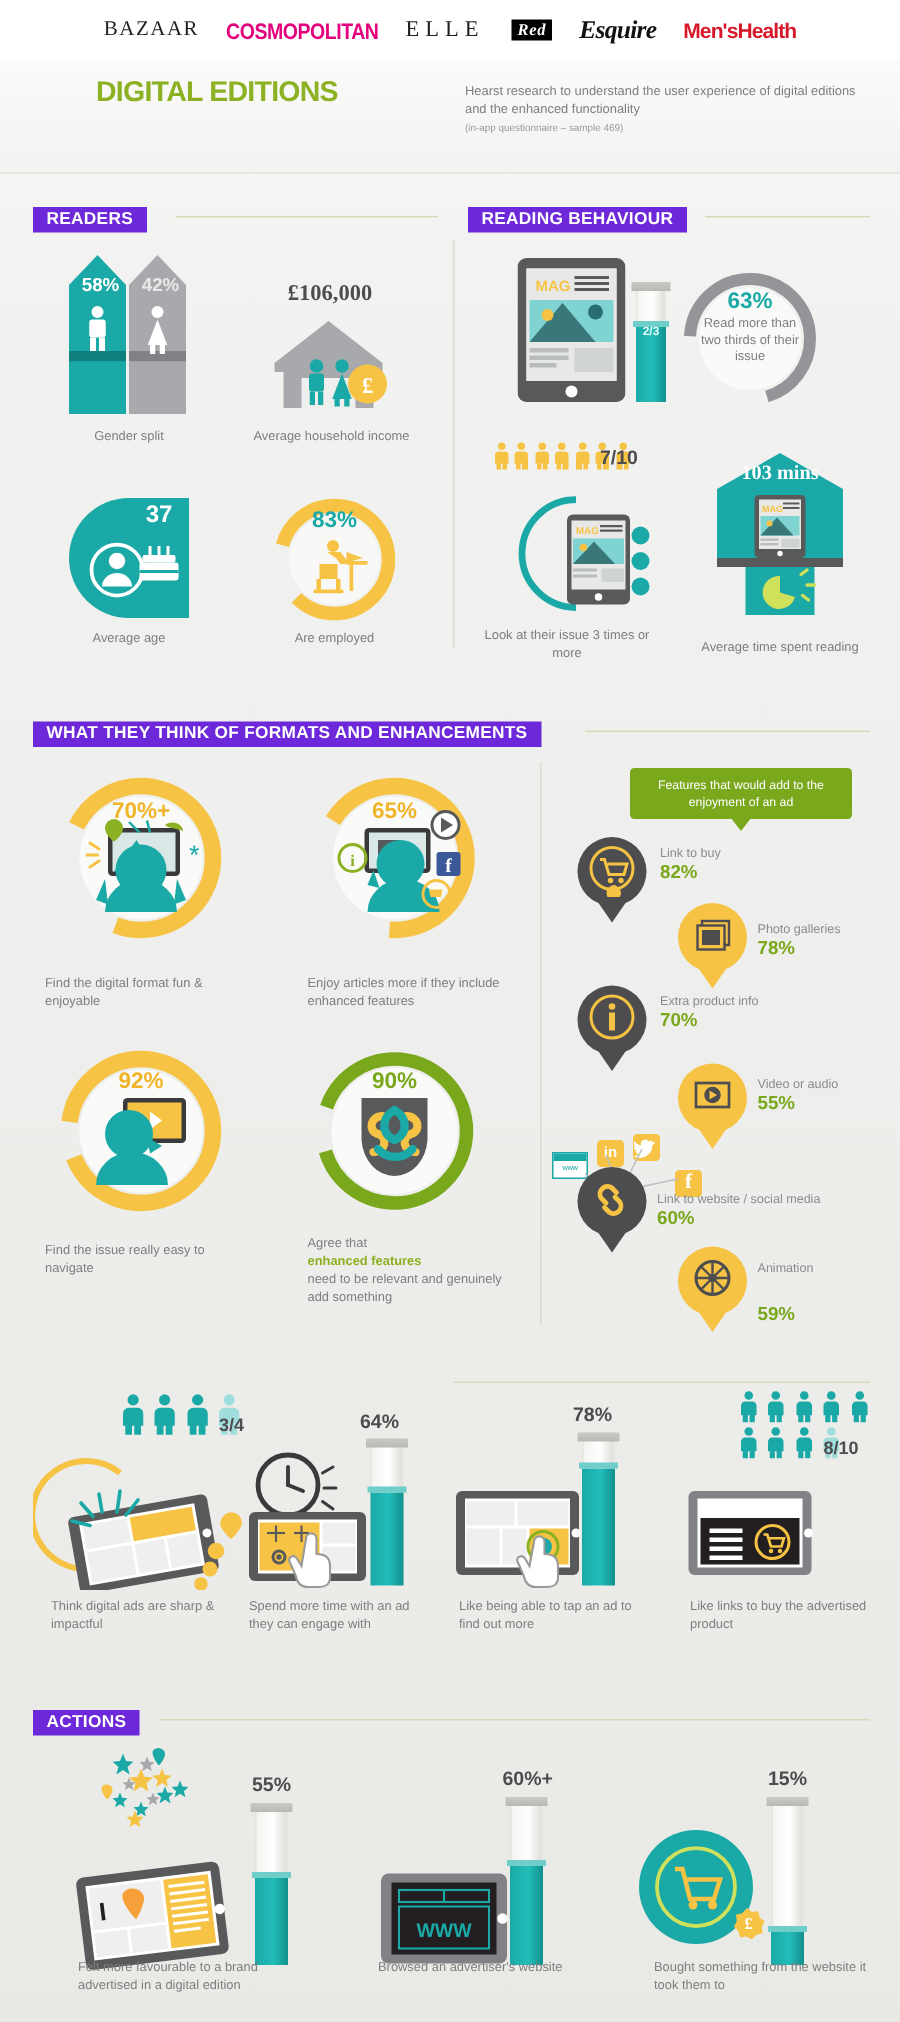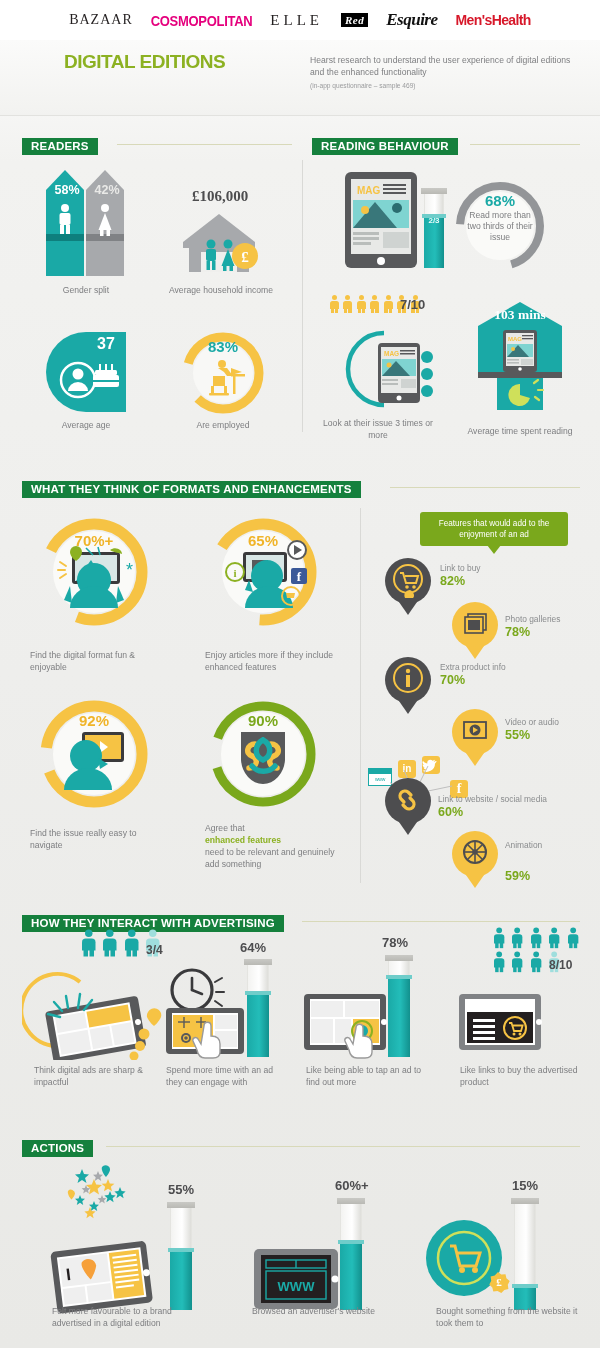--- a/index.html
+++ b/index.html
@@ -32,21 +32,21 @@
                 background:linear-gradient(180deg,#fbfbfa 0%,#f2f2f0 100%);
                 border-bottom:1px solid #e2e2df; }
   #page-title { position:absolute; left:64px; top:51px; font-size:19px; font-weight:bold;
                 color:#8cb122; letter-spacing:-.5px; }
   #subtitle { position:absolute; left:310px; top:54px; width:270px; font-size:8.6px;
               line-height:1.45; color:#7d7e80; }
   #sample { position:absolute; left:310px; top:82px; font-size:6.6px; color:#9a9b9d; }
 
   
   .sec-head { position:absolute; height:17px; }
-  .sec-tag { display:inline-block; background:#15803d; color:#fff; font-size:11.5px; font-weight:bold;
+  .sec-tag { display:inline-block; background:#6d28d9; color:#fff; font-size:11.5px; font-weight:bold;
              letter-spacing:.2px; padding:2px 9px 3px 9px; line-height:12px; }
   .sec-rule { position:absolute; top:8px; height:1px; background:#d8d9b9; }
 
   
   .cap { position:absolute; font-size:8.6px; line-height:1.35; color:#7d7e80; text-align:center; }
   .cap.l { text-align:left; }
   .bignum { position:absolute; font-weight:bold; }
 
   .vdiv { position:absolute; width:1px; background:#d9d9d6; }
 
@@ -198,21 +198,21 @@
   <div class="shaft" style="height:50px;"></div>
   <div class="cap-top" style="top:0;"></div>
   <div class="shaft-top" style="bottom:50px;"></div>
 </div>
 <div class="abs" style="left:424px; top:216px; width:20px; text-align:center; font-size:8px; font-weight:bold; color:#e9fbfa;">2/3</div>
 
 <svg class="abs" style="left:452px; top:178px;" width="96" height="96">
   <circle cx="48" cy="48" r="40" fill="none" stroke="#939598" stroke-width="8" stroke-dasharray="176 76" stroke-dashoffset="62" transform="rotate(-90 48 48)"></circle>
   <circle cx="48" cy="48" r="34" fill="#fafaf8"></circle>
 </svg>
-<div class="bignum abs" style="left:452px; top:192px; width:96px; text-align:center; font-size:15px; color:#1aa9a6;">68%</div>
+<div class="bignum abs" style="left:452px; top:192px; width:96px; text-align:center; font-size:15px; color:#1aa9a6;">63%</div>
 <div class="cap" style="left:463px; top:210px; width:74px; line-height:1.3;">Read more than two thirds of their issue</div>
 
 <div class="abs" style="left:330px; top:295px; color:#f6c344; line-height:0;">
   <span class="person"><i class="head"></i><i class="body"></i><i class="lg lgl"></i><i class="lg lgr"></i></span>
   <span class="person"><i class="head"></i><i class="body"></i><i class="lg lgl"></i><i class="lg lgr"></i></span>
   <span class="person"><i class="head"></i><i class="body"></i><i class="lg lgl"></i><i class="lg lgr"></i></span>
   <span class="person"><i class="head"></i><i class="body"></i><i class="lg lgl"></i><i class="lg lgr"></i></span>
   <span class="person"><i class="head"></i><i class="body"></i><i class="lg lgl"></i><i class="lg lgr"></i></span>
   <span class="person"><i class="head"></i><i class="body"></i><i class="lg lgl"></i><i class="lg lgr"></i></span>
   <span class="person"><i class="head"></i><i class="body"></i><i class="lg lgl"></i><i class="lg lgr"></i></span>
@@ -453,21 +453,20 @@
         <line x1="21" y1="23" x2="15" y2="29"></line>
     </g>
   </svg>
 </div>
 <div class="abs" style="left:505px; top:840px;">
   <div style="font-size:8.4px; color:#8a8c8e;">Animation</div>
   <div style="font-size:12.5px; font-weight:bold; color:#7aa81c; margin-top:19px;">59%</div>
 </div>
 
 <div class="sec-head" style="left:22px; top:913px; width:558px;">
-  <span class="sec-tag">HOW THEY INTERACT WITH ADVERTISING</span>
   <div class="sec-rule" style="left:280px; right:0;"></div>
 </div>
 
 <div class="abs" style="left:82px; top:938px; color:#1aa9a6; line-height:0;">
   <span class="person" style="transform:scale(1.5); transform-origin:left bottom; margin-right:8px;"><i class="head"></i><i class="body"></i><i class="lg lgl"></i><i class="lg lgr"></i></span>
   <span class="person" style="transform:scale(1.5); transform-origin:left bottom; margin-right:8px;"><i class="head"></i><i class="body"></i><i class="lg lgl"></i><i class="lg lgr"></i></span>
   <span class="person" style="transform:scale(1.5); transform-origin:left bottom; margin-right:8px;"><i class="head"></i><i class="body"></i><i class="lg lgl"></i><i class="lg lgr"></i></span>
   <span class="person" style="transform:scale(1.5); transform-origin:left bottom; color:#9fdedd;"><i class="head"></i><i class="body"></i><i class="lg lgl"></i><i class="lg lgr"></i></span>
 </div>
 <div class="bignum abs" style="left:146px; top:943px; font-size:12px; color:#4d4d4f;">3/4</div>

